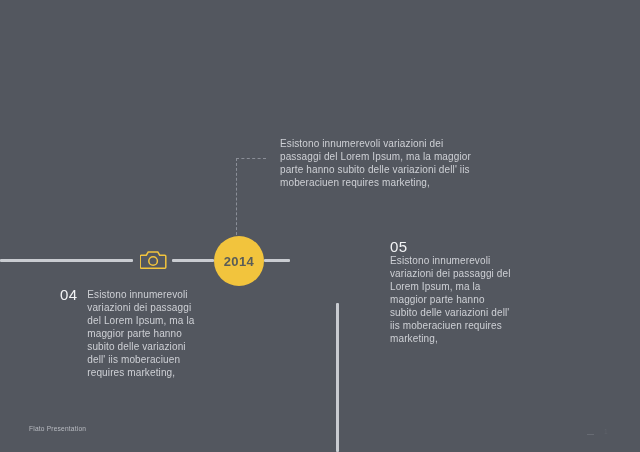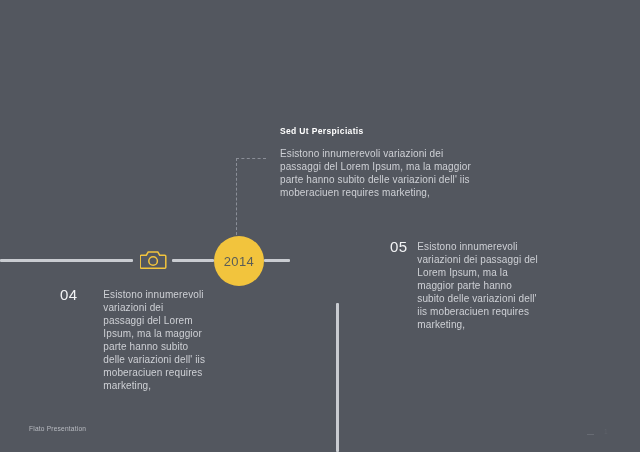--- a/index.html
+++ b/index.html
@@ -64,21 +64,21 @@
     border-radius: 50%;
     background: #f2c43d;
     display: flex;
     align-items: center;
     justify-content: center;
   }
   .year-circle span {
     color: #5a5d58;
     font-size: 13px;
     letter-spacing: 0.4px;
-    font-weight: 400;
+    font-weight: 700;
   }
 
   
   .cam-icon {
     position: absolute;
     left: 140px;
     top: 249px;
     width: 27px;
     height: 21px;
   }
@@ -114,30 +114,31 @@
   #top-block .body-copy { margin-top: 11px; }
 
   #block-04 {
     position: absolute;
     left: 60px;
     top: 288px;
     width: 146px;
     display: flex;
     align-items: flex-start;
   }
-  #block-04 .num { margin-right: 26px; line-height: 14px; }
+  #block-04 .num { margin-right: 10px; line-height: 14px; }
   #block-04 .body-copy { width: 118px; }
 
   #block-05 {
     position: absolute;
     left: 390px;
     top: 240px;
     width: 155px;
     display: flex;
     align-items: flex-start;
+    flex-direction: column;
   }
   #block-05 .num { margin-right: 10px; line-height: 14px; }
   #block-05 .body-copy { width: 122px; }
 
   
   .footer-brand {
     position: absolute;
     left: 29px;
     top: 425px;
     color: #b9bcc2;
@@ -178,21 +179,20 @@
       <path d="M1.2 6.2h5.1l1.9-3.1h9.6l1.9 3.1h5.1a1 1 0 0 1 1 1v11a1 1 0 0 1-1 1H1.2a1 1 0 0 1-1-1v-11a1 1 0 0 1 1-1z"></path>
       <circle cx="13.1" cy="12" r="4.3"></circle>
     </svg>
   </div>
 
   <div class="year-circle">
     <span>2014</span>
   </div>
 
   <div id="top-block">
-    <div class="heading" style="position:static;">Sed Ut Perspiciatis</div>
     <div class="body-copy">Esistono innumerevoli variazioni dei passaggi del Lorem Ipsum, ma la maggior parte hanno subito delle variazioni dell' iis moberaciuen requires marketing,</div>
   </div>
 
   <div id="block-04">
     <div class="num">04</div>
     <div class="body-copy">Esistono innumerevoli variazioni dei passaggi del Lorem Ipsum, ma la maggior parte hanno subito delle variazioni dell' iis moberaciuen requires marketing,</div>
   </div>
 
   <div id="block-05">
     <div class="num">05</div>

